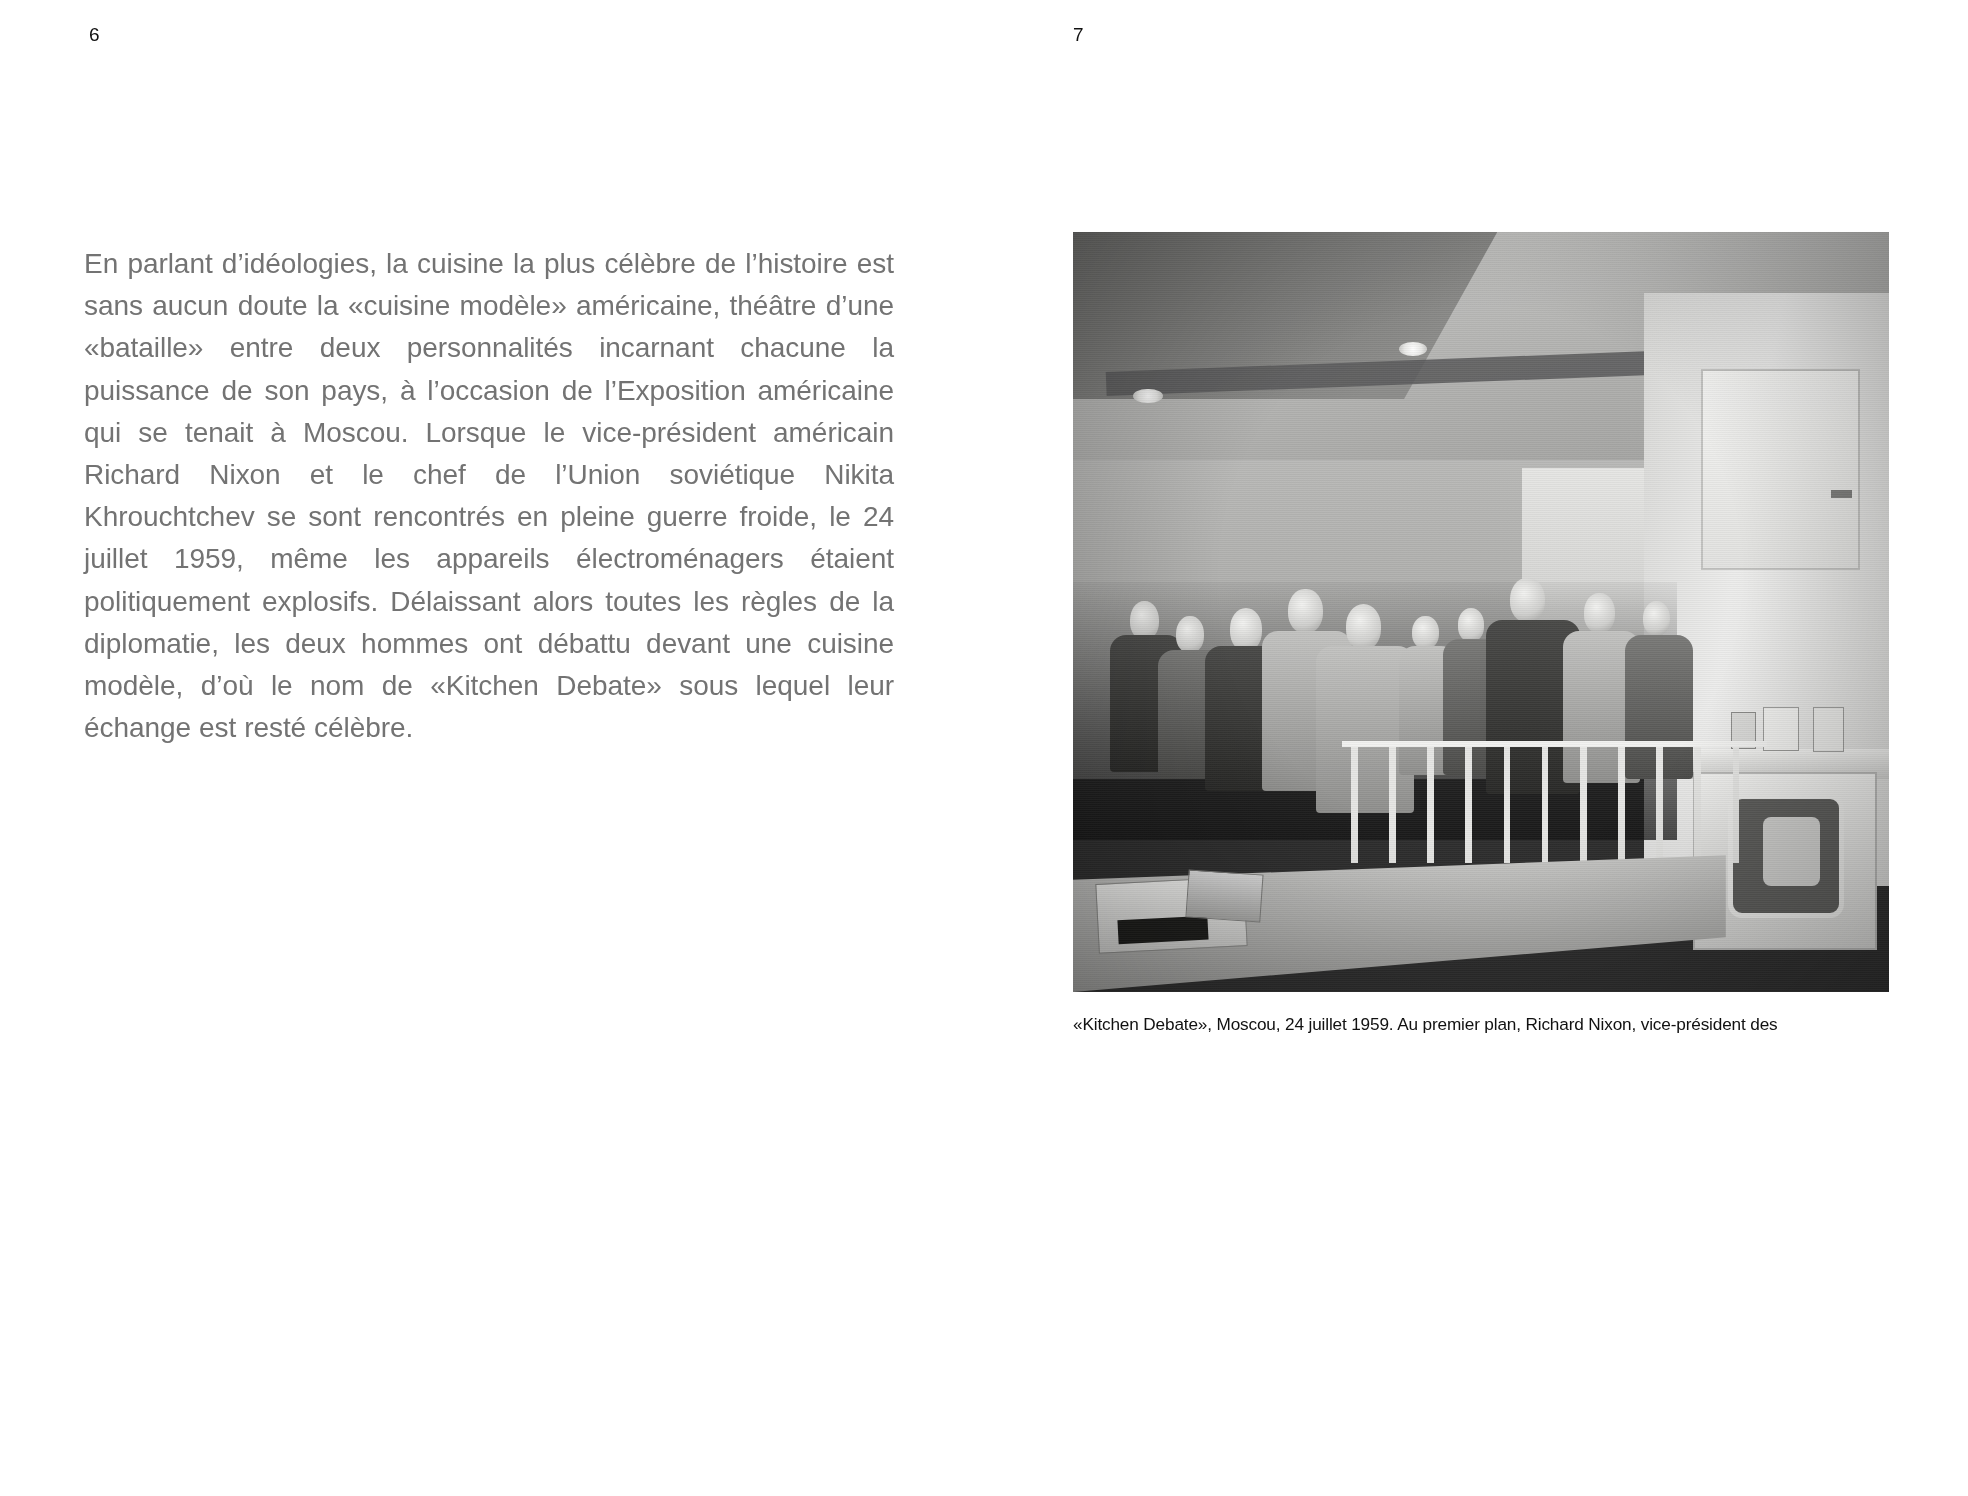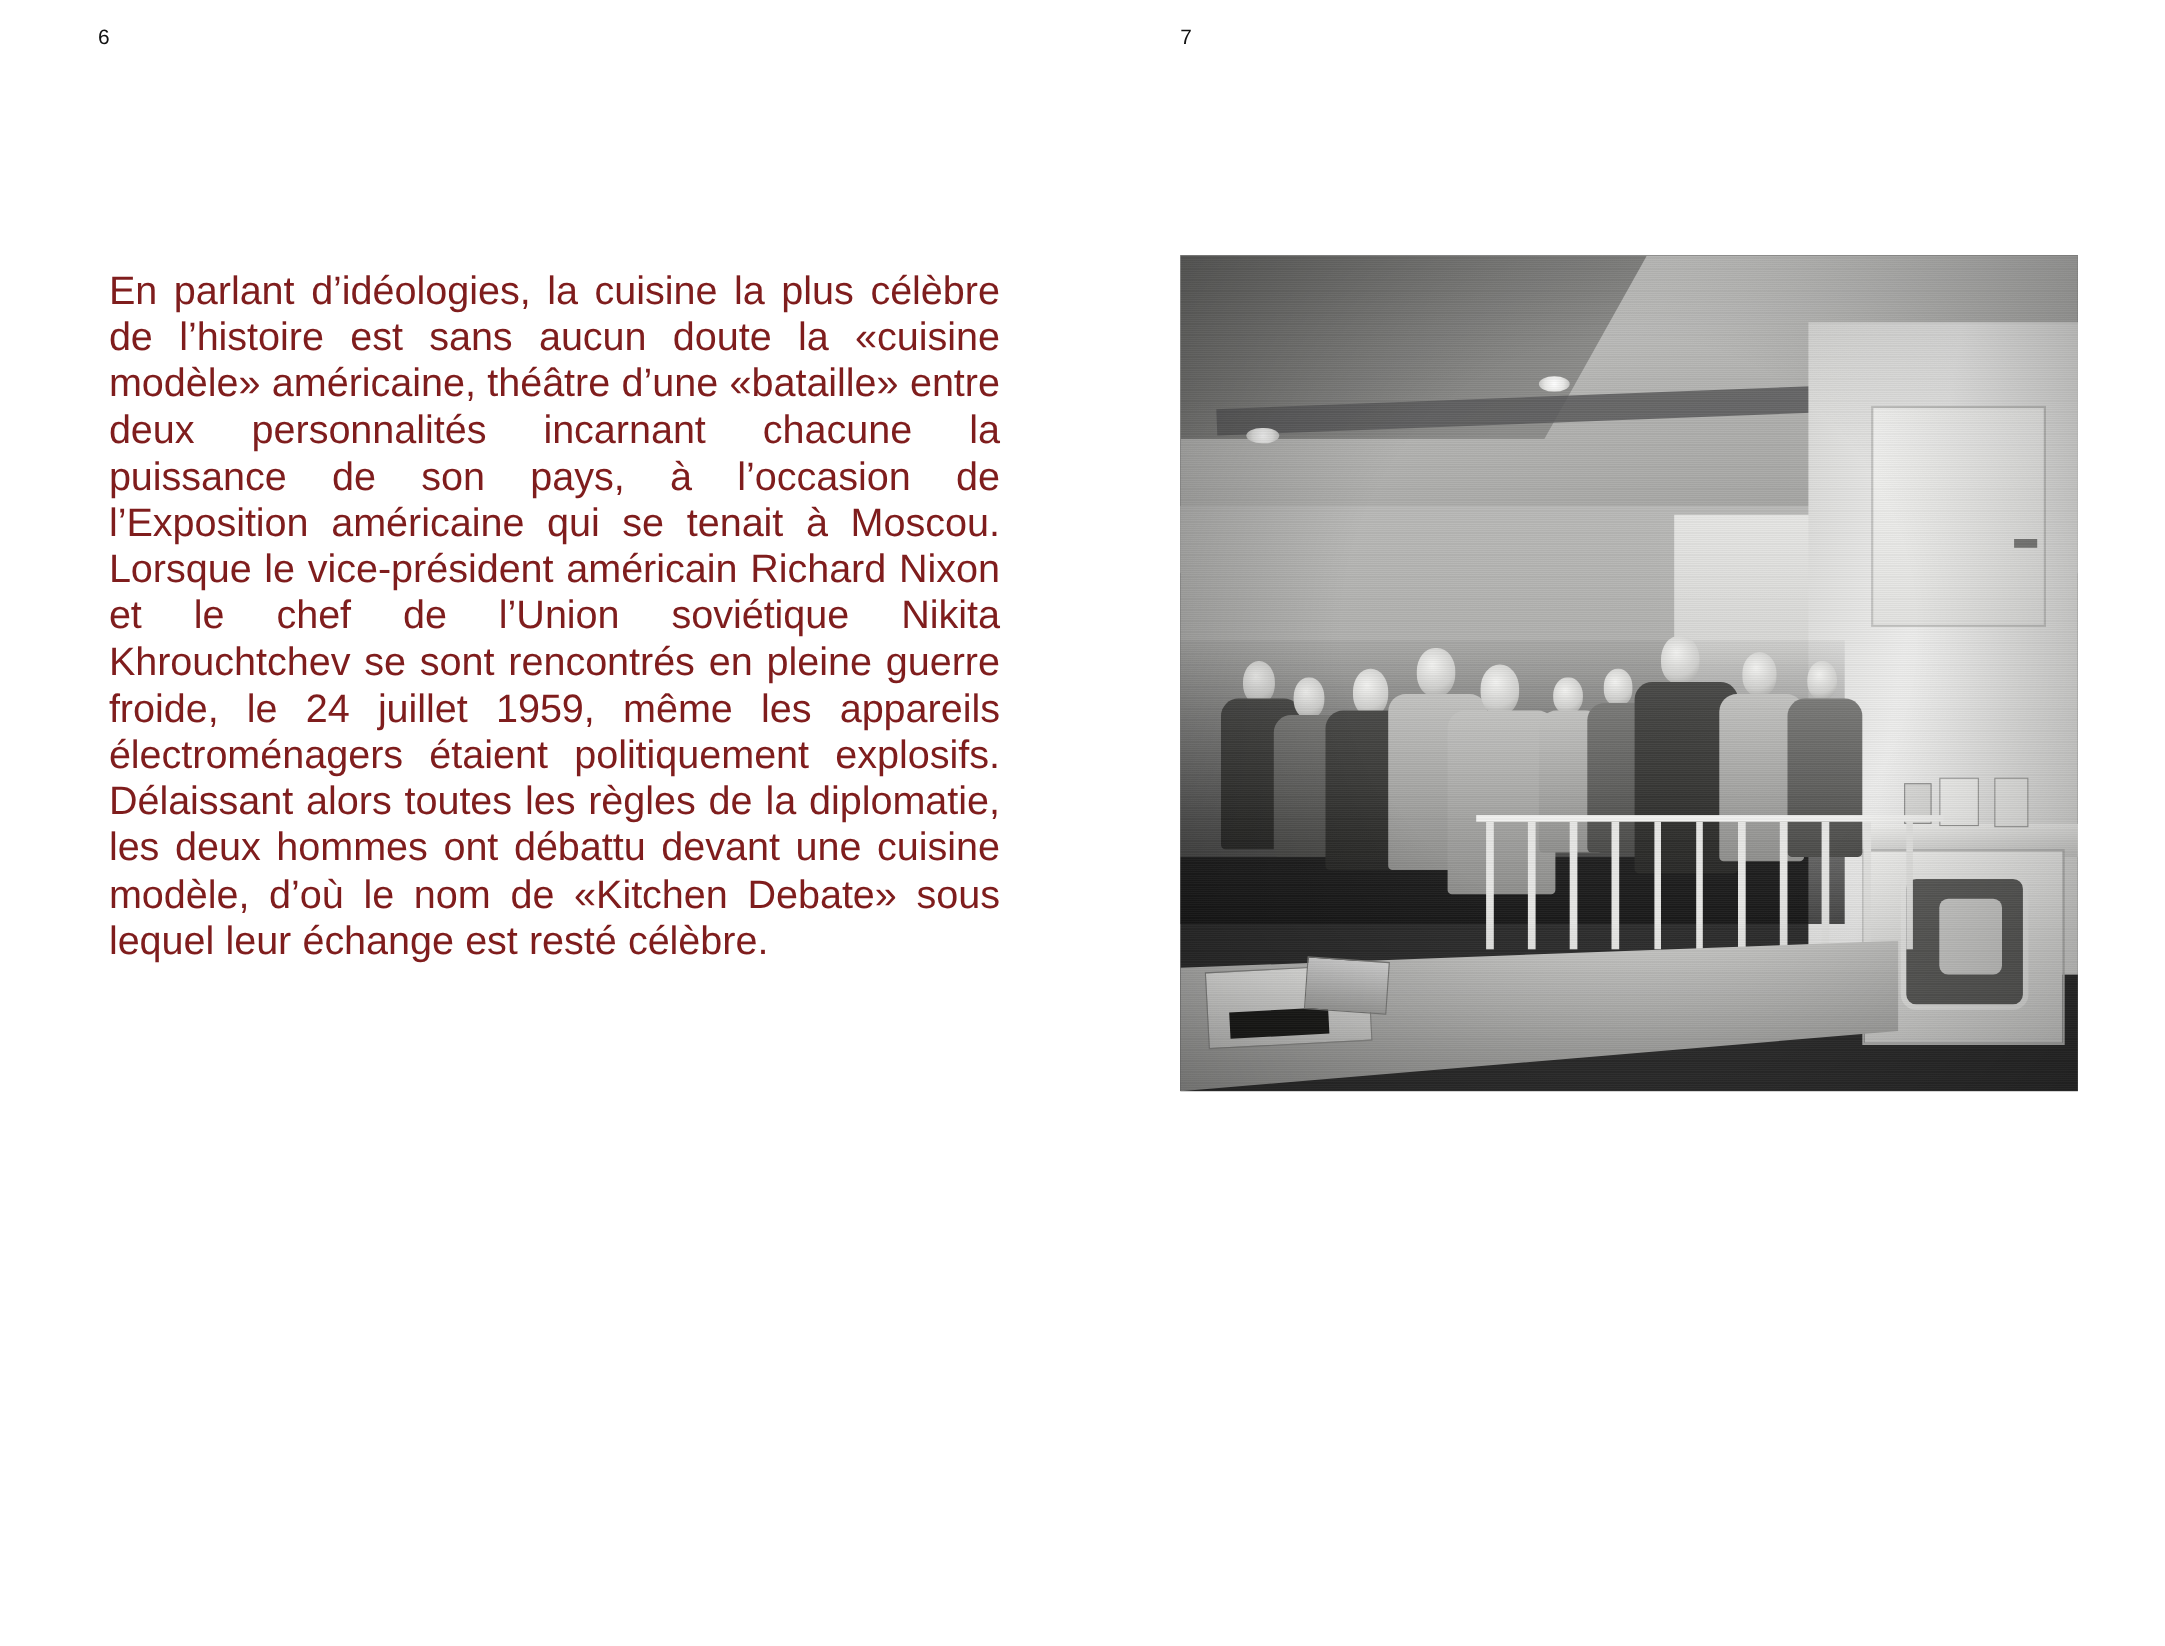--- a/index.html
+++ b/index.html
@@ -27,26 +27,26 @@
     line-height: 1;
     color: #111111;
     letter-spacing: 0.2px;
   }
   .folio-left  { left: 89px;  top: 25px; }
   .folio-right { left: 1073px; top: 25px; }
 
   
   .body-text {
     position: absolute;
-    left: 99px;
+    left: 84px;
     top: 243px;
     width: 810px;
-    font-size: 36px;
+    font-size: 28px;
     line-height: 42.2px;
-    color: #7f1d1d;
+    color: #737373;
     text-align: justify;
     text-justify: inter-word;
     letter-spacing: -0.05px;
     word-spacing: 0.2px;
     -webkit-hyphens: manual;
     hyphens: manual;
   }
 
   
   .figure {
@@ -301,15 +301,16 @@
       <div class="ph-pack"></div>
       <div class="ph-pack-label"></div>
       <div class="ph-pack2"></div>
 
       <div class="ph-grain"></div>
       <div class="ph-vignette"></div>
     </div>
   </div>
 
   <div class="caption">
+    <span>«Kitchen Debate», Moscou, 24 juillet 1959. Au premier plan, Richard Nixon, vice-président des</span>
   </div>
 
 </div>
 
 </body></html>

